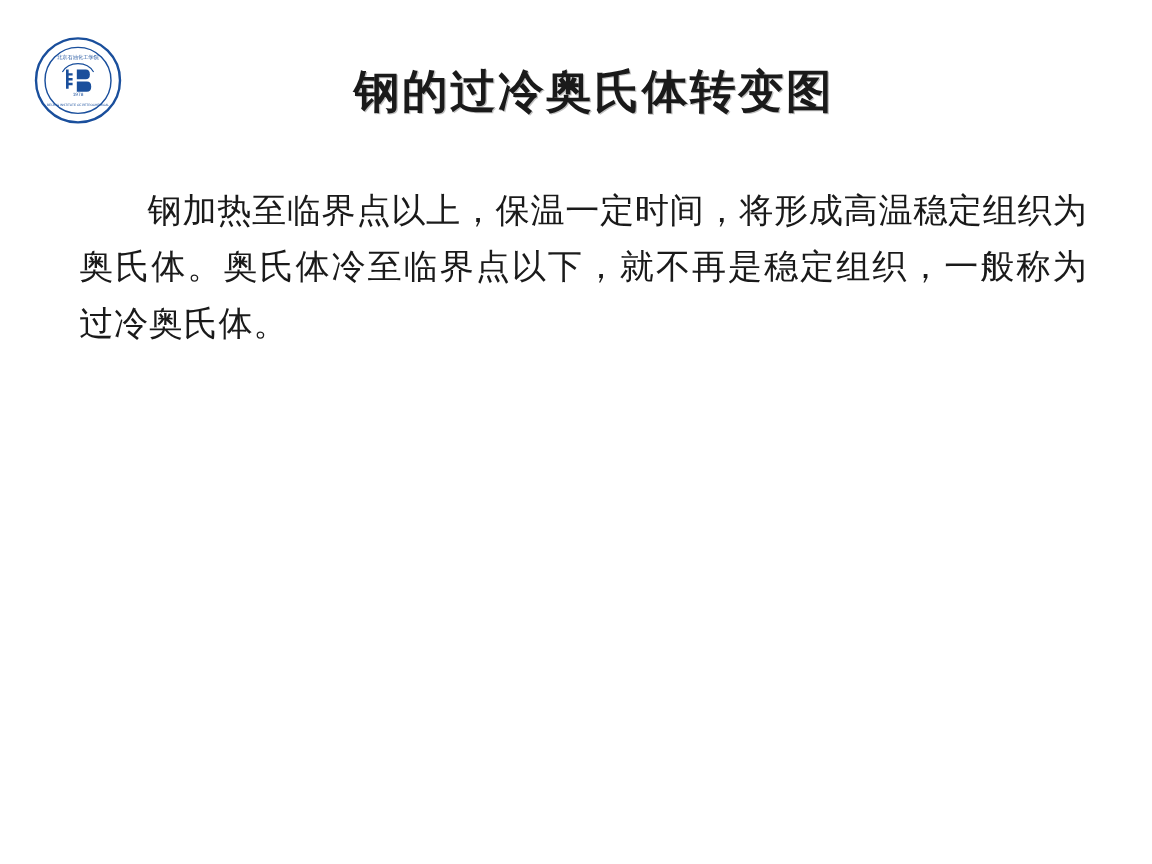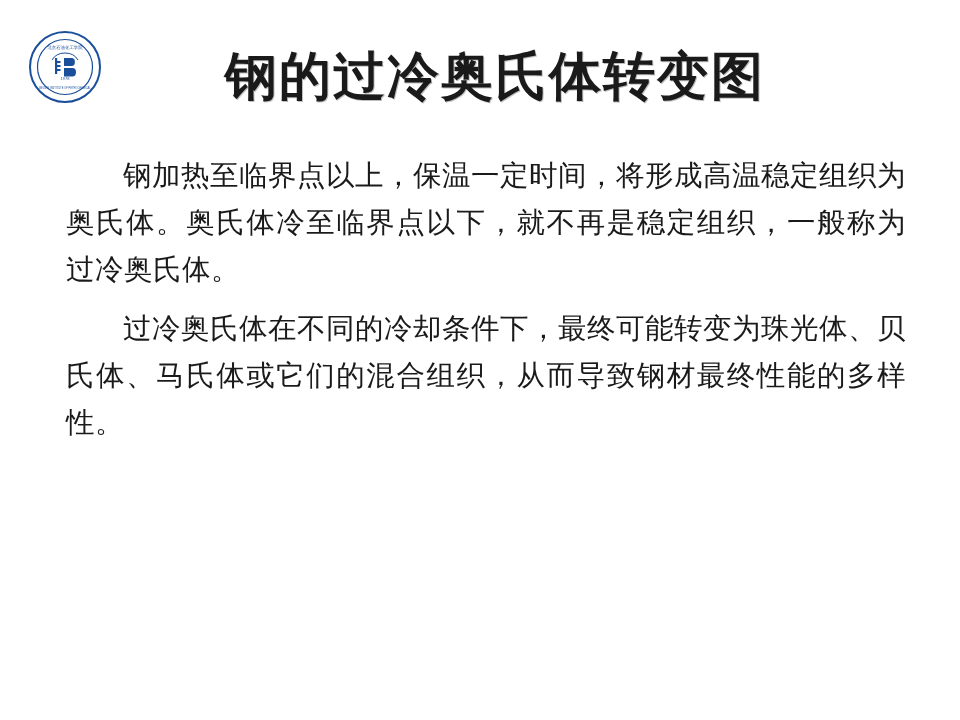--- a/index.html
+++ b/index.html
@@ -35,21 +35,21 @@
 
   
   .title {
     position: absolute;
     left: 0;
     top: 46px;
     width: 960px;
     text-align: center;
     font-family: "DejaVu Sans", "Liberation Sans", sans-serif;
     font-weight: bold;
-    font-size: 52px;
+    font-size: 38px;
     line-height: 60px;
     letter-spacing: 2px;
     color: #1a1a1a;
     text-shadow: 1px 1px 0 rgba(0,0,0,0.25);
     padding-left: 30px;
     box-sizing: border-box;
   }
 
   
   .body-text {
@@ -91,16 +91,15 @@
         <path d="M36 38 h8.4 q3.6 0 3.6 4.2 0 4.2 -3.6 4.2 h-8.4 z"></path>
       </g>
       <text x="37" y="50" font-size="4" fill="#1a4f9c" text-anchor="middle" font-family="'Liberation Sans', sans-serif">1978</text>
     </svg>
   </div>
 
   <div class="title">钢的过冷奥氏体转变图</div>
 
   <div class="body-text">
     <p class="para">钢加热至临界点以上，保温一定时间，将形成高温稳定组织为奥氏体。奥氏体冷至临界点以下，就不再是稳定组织，一般称为过冷奥氏体。</p>
-    <p class="para">过冷奥氏体在不同的冷却条件下，最终可能转变为珠光体、贝氏体、马氏体或它们的混合组织，从而导致钢材最终性能的多样性。</p>
   </div>
 
 </div>
 
 </body></html>

